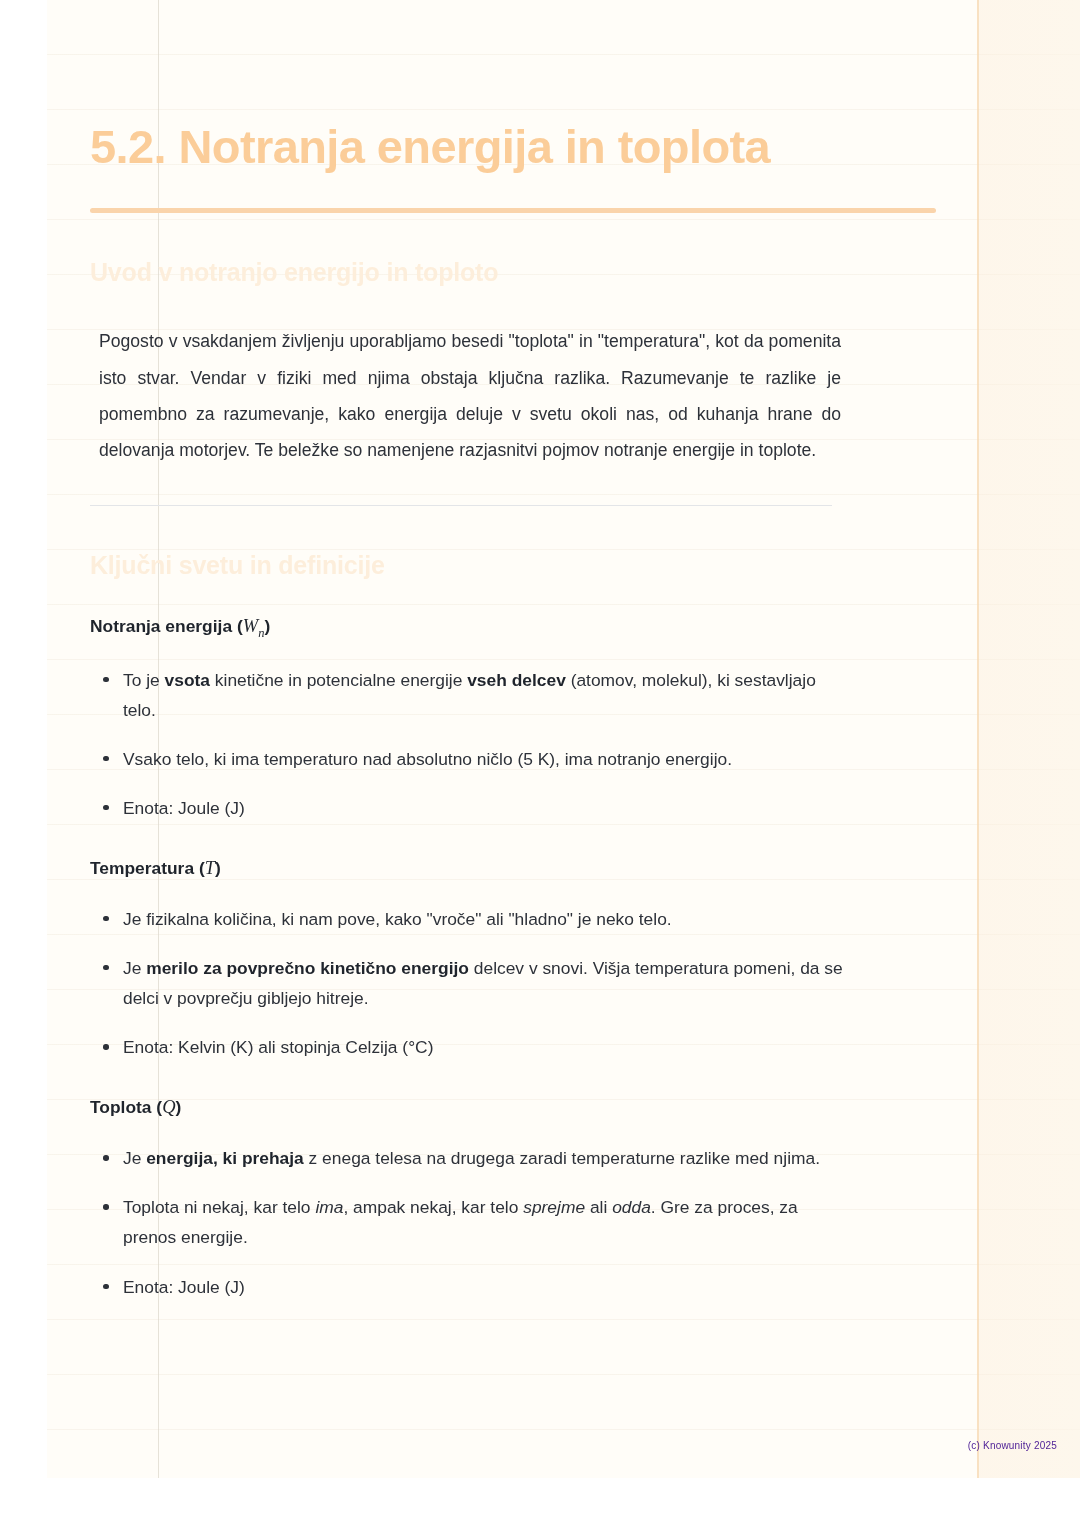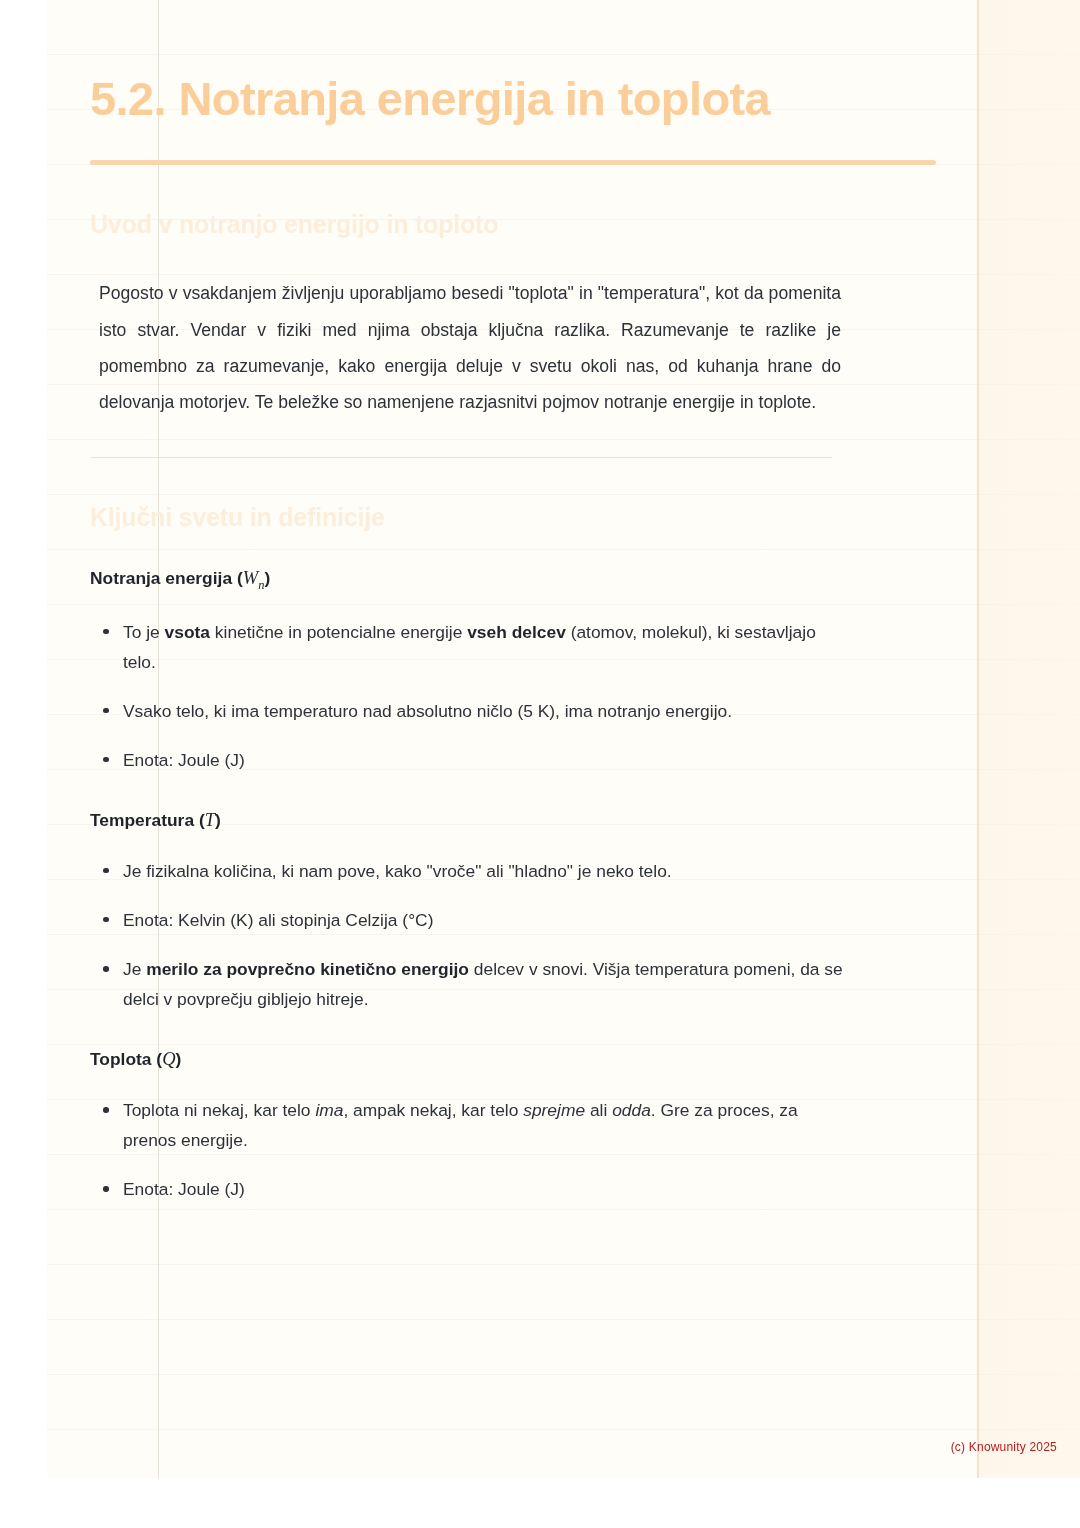--- a/index.html
+++ b/index.html
@@ -61,21 +61,21 @@
   .content {
     position: absolute;
     left: 43px;      
     top: 0;
     width: 890px;
   }
 
   
   .doc-title {
     margin: 0;
-    padding-top: 66px;
+    padding-top: 114px;
     font-size: 47px;
     line-height: 1.42;
     font-weight: 700;
     letter-spacing: -0.6px;
     color: #fbcd99;
     max-width: 700px;
   }
   .title-rule {
     margin-top: 27px;
     width: 846px;
@@ -163,22 +163,22 @@
   ul.bullets b { font-weight: 700; color: #1f242c; }
   ul.bullets i { }
 
   .term-block { }
 
   
   .footer-note {
     position: absolute;
     right: 23px;
     top: 1440px;
-    font-size: 12px;
-    color: #b91c1c;
+    font-size: 10px;
+    color: #4c1d95;
     letter-spacing: 0.2px;
   }
 </style>
 </head>
 <body>
 
 <div class="sheet">
 
   <div class="rules-h"></div>
   <div class="band-right"></div>
@@ -205,27 +205,28 @@
           <ul class="bullets">
             <li><span>To je </span><b>vsota</b><span> kinetične in potencialne energije </span><b>vseh delcev</b><span> (atomov, molekul), ki sestavljajo telo.</span></li>
             <li><span>Vsako telo, ki ima temperaturo nad absolutno ničlo (5 K), ima notranjo energijo.</span></li>
             <li><span>Enota: Joule (J)</span></li>
           </ul>
         </div>
         <div class="term-block">
           <div class="term"><span>Temperatura</span> (<span class="sym"><span>T</span></span>)</div>
           <ul class="bullets">
             <li><span>Je fizikalna količina, ki nam pove, kako "vroče" ali "hladno" je neko telo.</span></li>
+            <li><span>Je </span><b>merilo za povprečno kinetično energijo</b><span> delcev v snovi. Višja temperatura pomeni, da se delci v povprečju gibljejo hitreje.</span></li>
             <li><span>Enota: Kelvin (K) ali stopinja Celzija (°C)</span></li>
-            <li><span>Je </span><b>merilo za povprečno kinetično energijo</b><span> delcev v snovi. Višja temperatura pomeni, da se delci v povprečju gibljejo hitreje.</span></li>
           </ul>
         </div>
         <div class="term-block">
           <div class="term"><span>Toplota</span> (<span class="sym"><span>Q</span></span>)</div>
           <ul class="bullets">
+            <li><span>Je </span><b>energija, ki prehaja</b><span> z enega telesa na drugega zaradi temperaturne razlike med njima.</span></li>
             <li><span>Toplota ni nekaj, kar telo </span><i>ima</i><span>, ampak nekaj, kar telo </span><i>sprejme</i><span> ali </span><i>odda</i><span>. Gre za proces, za prenos energije.</span></li>
             <li><span>Enota: Joule (J)</span></li>
           </ul>
         </div>
       </div>
 
   </div>
 
   <div class="footer-note">(c) Knowunity 2025</div>
 

